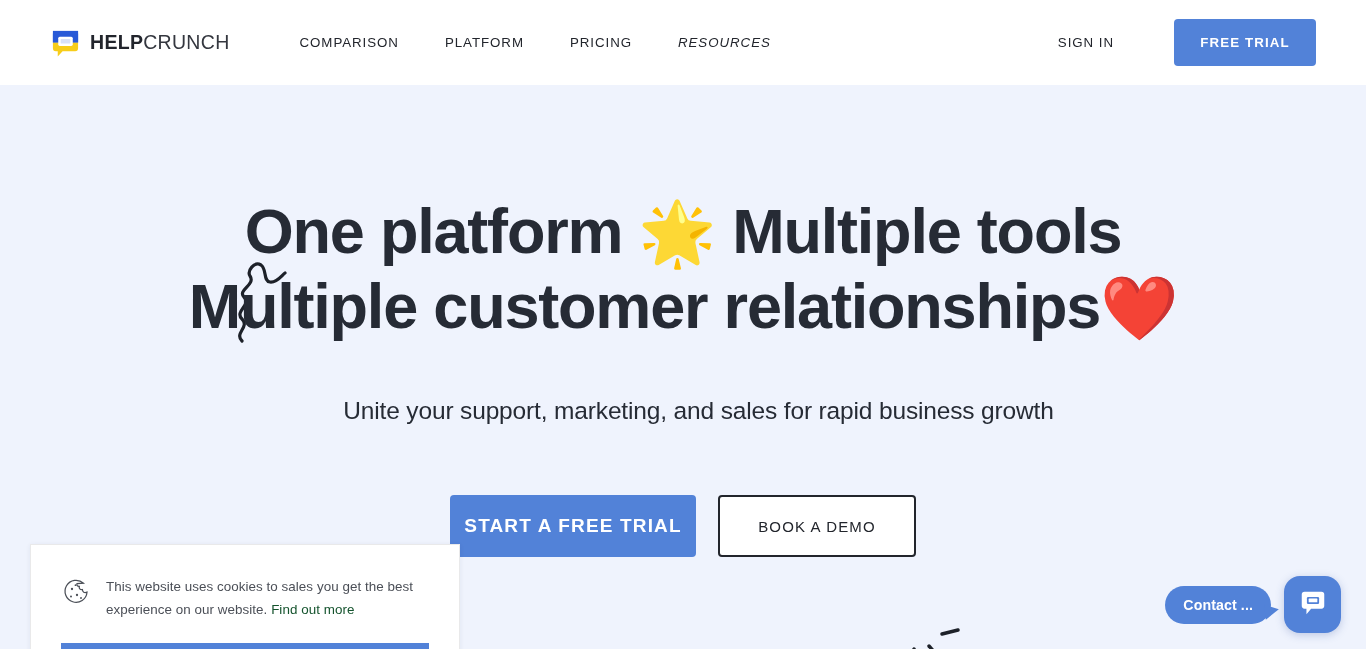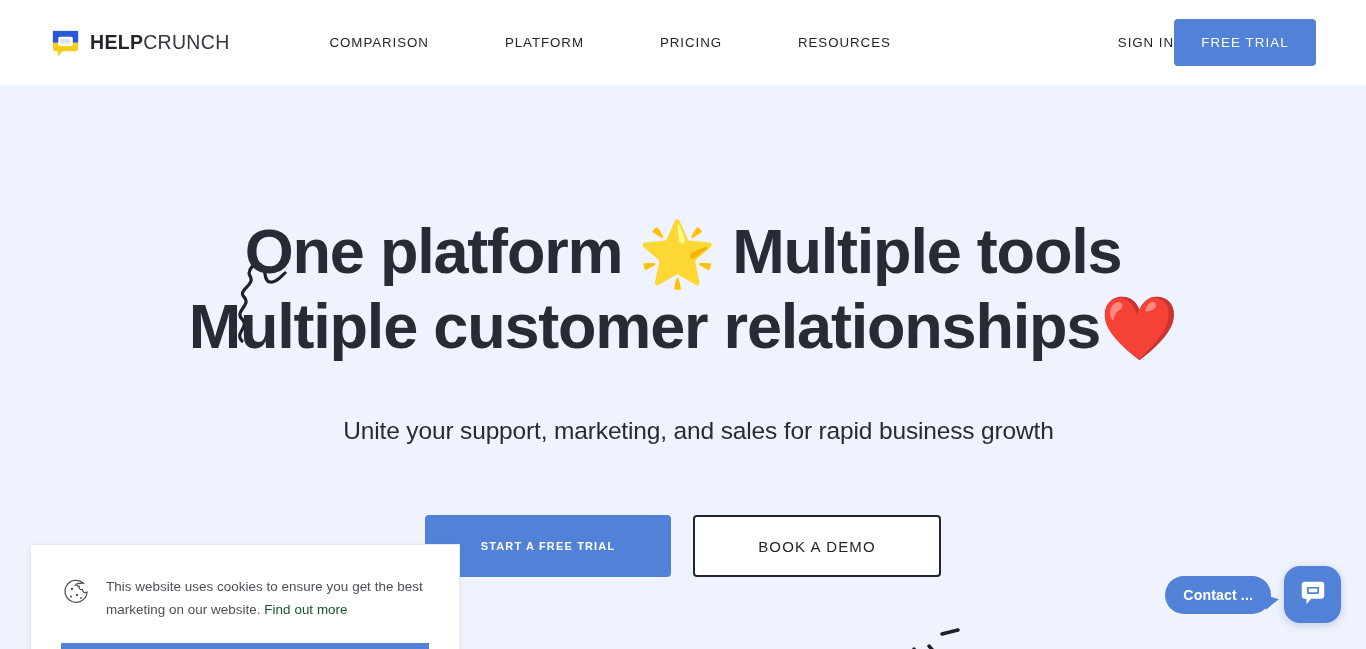--- a/index.html
+++ b/index.html
@@ -56,46 +56,46 @@
   .nav-link {
     font-size: 13.3px;
     letter-spacing: 0.95px;
     color: #22252c;
     text-transform: uppercase;
     text-decoration: none;
     padding: 8px 0;
     margin-right: 46px;
     white-space: nowrap;
     cursor: pointer;
-    margin-left: 30px;
-  }
-  .nav-link:last-child { margin-right: 0; }
+  }
+  .nav-link:last-child { margin-right: 0; font-style: italic; }
 
   .header-right {
     margin-left: auto;
     display: flex;
     align-items: center;
     gap: 0;
   }
   .signin-link {
     font-size: 13.3px;
     letter-spacing: 0.95px;
     color: #22252c;
     text-transform: uppercase;
     text-decoration: none;
+    margin-right: 60px;
     cursor: pointer;
     white-space: nowrap;
   }
   .btn-free-trial {
     background: #5282d8;
     color: #ffffff;
     border: none;
     font-family: inherit;
     font-size: 13.3px;
-    font-weight: 400;
+    font-weight: 700;
     letter-spacing: 1.1px;
     text-transform: uppercase;
     border-radius: 4px;
     width: 142px;
     height: 47px;
     cursor: pointer;
     white-space: nowrap;
     text-align: center;
   }
 
@@ -105,21 +105,20 @@
     height: 564px;
     background: #eff3fd;
     overflow: hidden;
   }
 
   .hero-inner {
     position: relative;
     width: 1366px;
     padding-top: 110px;
     text-align: center;
-    margin-top: 20px;
   }
 
   .hero-title {
     position: relative;
     font-size: 63px;
     line-height: 1.16;
     font-weight: 700;
     color: #262b35;
     letter-spacing: -1.2px;
     white-space: nowrap;
@@ -147,41 +146,41 @@
     display: flex;
     justify-content: center;
     align-items: center;
     gap: 22px;
   }
   .btn-start-trial {
     background: #5282d8;
     color: #ffffff;
     border: none;
     font-family: inherit;
-    font-size: 11px;
+    font-size: 19px;
     font-weight: 700;
     letter-spacing: 1.15px;
     text-transform: uppercase;
     border-radius: 4px;
     width: 246px;
     height: 62px;
     cursor: pointer;
     white-space: nowrap;
   }
   .btn-book-demo {
     background: #ffffff;
     color: #22252c;
     border: 2.5px solid #22252c;
     font-family: inherit;
     font-size: 15px;
     font-weight: 500;
     letter-spacing: 1.15px;
     text-transform: uppercase;
     border-radius: 4px;
-    width: 248px;
+    width: 198px;
     height: 62px;
     cursor: pointer;
     white-space: nowrap;
   }
 
   
   .doodle { position: absolute; pointer-events: none; }
   .doodle-squiggle { left: 230px; top: 168px; }
   .doodle-burst { left: 898px; top: 543px; }
 
@@ -228,21 +227,21 @@
     font-weight: 700;
     letter-spacing: 0.9px;
     text-transform: uppercase;
     cursor: pointer;
   }
 
   
   .chat-widget {
     position: absolute;
     right: 25px;
-    bottom: 26px;
+    bottom: 16px;
     display: flex;
     align-items: center;
     z-index: 70;
   }
   .chat-greeting {
     position: relative;
     background: #5282d8;
     color: #ffffff;
     font-size: 14.2px;
     font-weight: 700;
@@ -348,21 +347,21 @@
       <span class="cookie-icon">
         <svg width="30" height="30" viewBox="0 0 30 30" xmlns="http://www.w3.org/2000/svg" fill="none" stroke="#4b4f57" stroke-width="1.25">
           <path d="M22.5 6.2 A11 11 0 1 0 26 15.2 c-2.6 1.0 -4.6 -0.2 -4.6 -2.6 c-2.4 0.5 -3.6 -1.3 -3.1 -3.2 c-1.9 0.2 -2.8 -1.1 -2.3 -2.8 Z"></path>
           <circle cx="11" cy="12" r="1.15" fill="#4b4f57" stroke="none"></circle>
           <circle cx="16" cy="18" r="1.15" fill="#4b4f57" stroke="none"></circle>
           <circle cx="10" cy="19.5" r="1.0" fill="#4b4f57" stroke="none"></circle>
           <circle cx="20" cy="21" r="0.95" fill="#4b4f57" stroke="none"></circle>
           <circle cx="14.5" cy="8.2" r="0.9" fill="#4b4f57" stroke="none"></circle>
         </svg>
       </span>
-      <div class="cookie-text"><span>This website uses cookies to ensure you get the best marketing on our website. </span><a class="cookie-link">Find out more</a></div>
+      <div class="cookie-text"><span>This website uses cookies to sales you get the best experience on our website. </span><a class="cookie-link">Find out more</a></div>
     </div>
     <button class="btn-allow">ALLOW</button>
   </div>
 
   <div class="chat-widget">
     <div class="chat-greeting">Contact ...</div>
     <button class="chat-launcher">
       <span>
         <svg width="30" height="30" viewBox="0 0 32 32" xmlns="http://www.w3.org/2000/svg">
           <path d="M4 7 a3 3 0 0 1 3 -3 H25 a3 3 0 0 1 3 3 V19 a3 3 0 0 1 -3 3 H14 L9 28 V22 H7 a3 3 0 0 1 -3 -3 Z" fill="#ffffff"></path>

